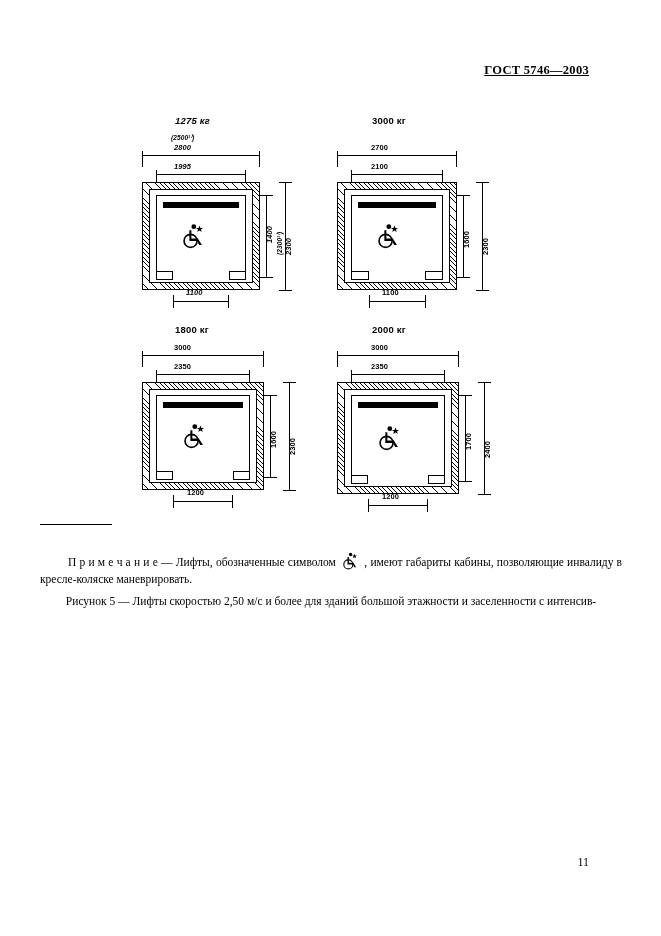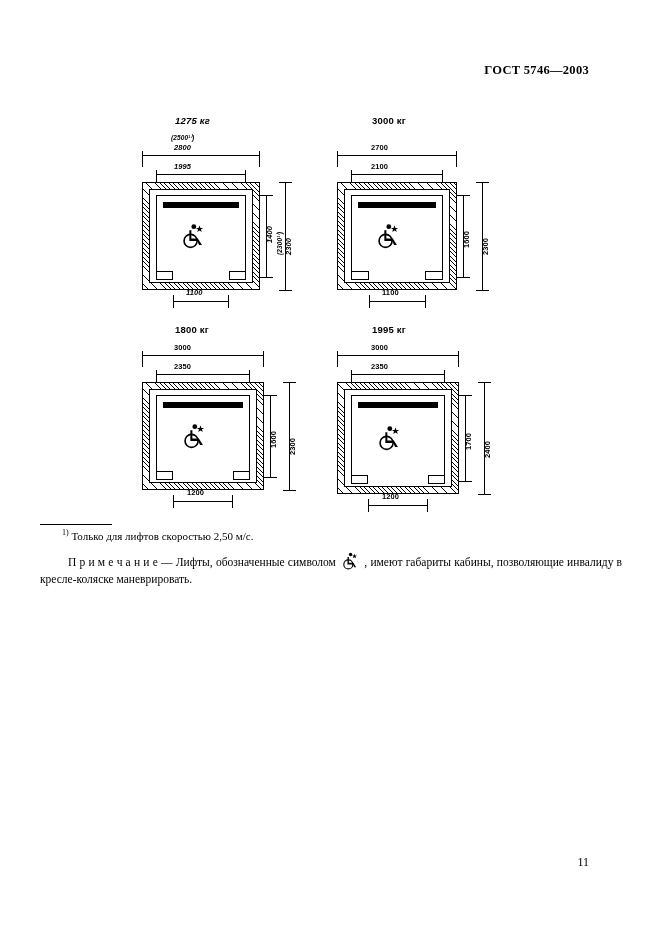--- a/index.html
+++ b/index.html
@@ -22,20 +22,21 @@
     height: 936px;
   }
   .header-std {
     position: absolute;
     right: 72px;
     top: 63px;
     font-family: "Liberation Serif", serif;
     font-size: 12.5px;
     font-weight: bold;
     letter-spacing: 0.3px;
+    text-decoration: underline;
   }
   .figure-area {
     position: absolute;
     left: 0;
     top: 105px;
     width: 661px;
     height: 410px;
   }
   .cell {
     position: absolute;
@@ -325,21 +326,21 @@
       <div class="dimtxt vert" style="left:163px; top:138px; transform: rotate(-90deg);">2300</div>
 
       <div class="line hl" style="left:48px; top:184px; width:60px;"></div>
       <div class="line vl" style="left:48px; top:178px; height:13px;"></div>
       <div class="line vl" style="left:107px; top:178px; height:13px;"></div>
       <div class="dimtxt" style="left:62px; top:171px;">1200</div>
     </div>
 
     <div class="cell" style="left:320px; top:212px; width:180px; height:195px;">
 
-      <div class="cap-title" style="left:52px; top:7px;">1995 кг</div>
+      <div class="cap-title" style="left:52px; top:7px;">2000 кг</div>
 
       <div class="dimtxt" style="left:51px; top:26px;">3000</div>
       <div class="dimtxt" style="left:51px; top:45px;">2350</div>
 
       <div class="line hl" style="left:17px; top:38px; width:122px;"></div>
       <div class="line vl" style="left:17px; top:34px; height:16px;"></div>
       <div class="line vl" style="left:138px; top:34px; height:16px;"></div>
 
       <div class="line hl" style="left:31px; top:57px; width:94px;"></div>
       <div class="line vl" style="left:31px; top:53px; height:14px;"></div>
@@ -378,38 +379,35 @@
 
       <div class="line hl" style="left:48px; top:188px; width:60px;"></div>
       <div class="line vl" style="left:48px; top:182px; height:13px;"></div>
       <div class="line vl" style="left:107px; top:182px; height:13px;"></div>
       <div class="dimtxt" style="left:62px; top:175px;">1200</div>
     </div>
 
   </div>
 
   <div class="rule"></div>
-  <div class="footnote">
-    <sup>1)</sup>
-    <span>Только для лифтов скоростью 2,50 м/с.</span>
-  </div>
 
   <div class="note-par">
     <span style="margin-left:28px;">П р и м е ч а н и е</span>
     <span>— Лифты, обозначенные символом</span>
     <span class="inline-wheel">
       <svg viewBox="0 0 32 32" width="18" height="18">
         <circle cx="17" cy="4.5" r="3" fill="#000"></circle>
         <path d="M14 9 L14 19 L22 19 L22 22 L11.5 22 L11.5 9 Z" fill="#000"></path>
         <path d="M22 19 L27 27 L23.5 27 L20 20 Z" fill="#000"></path>
         <circle cx="13" cy="22" r="8" fill="none" stroke="#000" stroke-width="2"></circle>
         <path d="M24 3 l1.2 3 3.2 0 -2.6 2 1 3.1 -2.8-1.9 -2.8 1.9 1-3.1 -2.6-2 3.2 0 z" fill="#000"></path>
       </svg>
     </span>
     <span>, имеют габариты кабины, позволяющие инвалиду в кресле-коляске маневрировать.</span>
   </div>
 
   <div class="fig-caption">
+    <div>Рисунок 5 — Лифты скоростью 2,50 м/с и более для зданий большой этажности и заселенности с интенсив-</div>
   </div>
 
   <div class="page-num">11</div>
 
 </div>
 
 </body></html>

